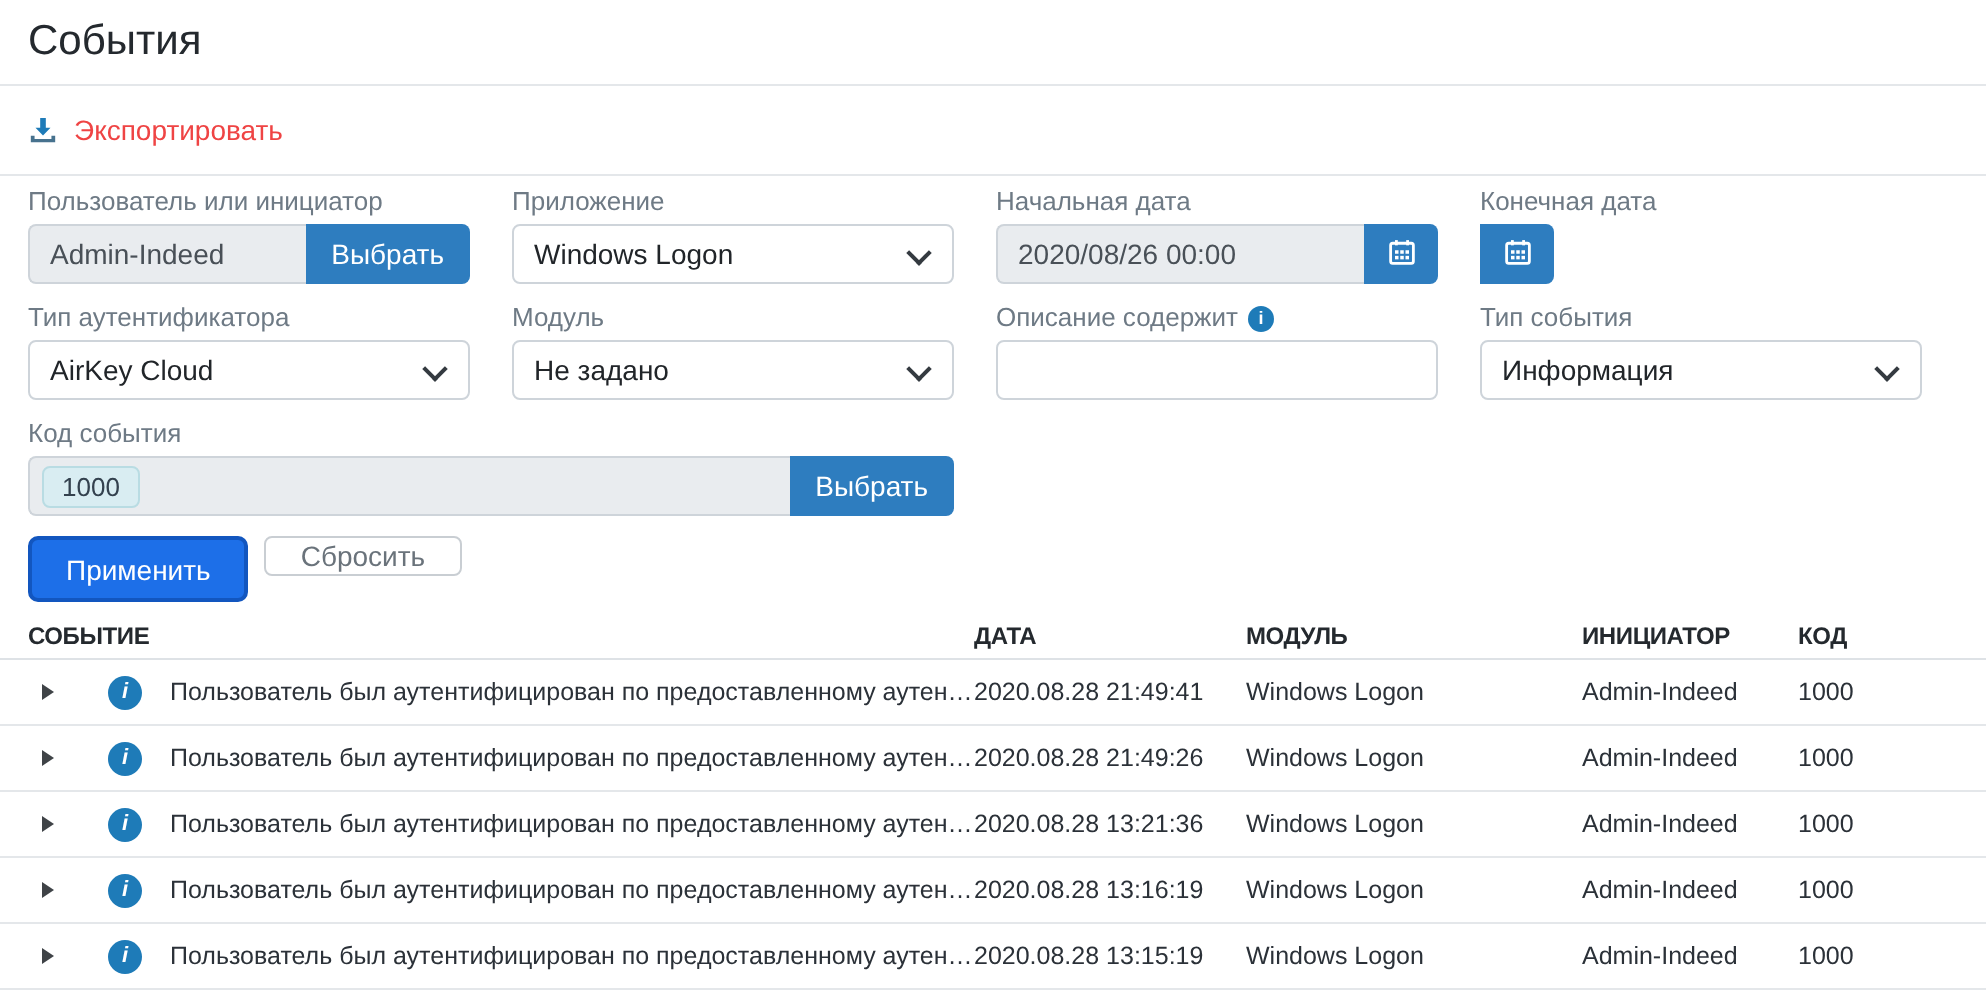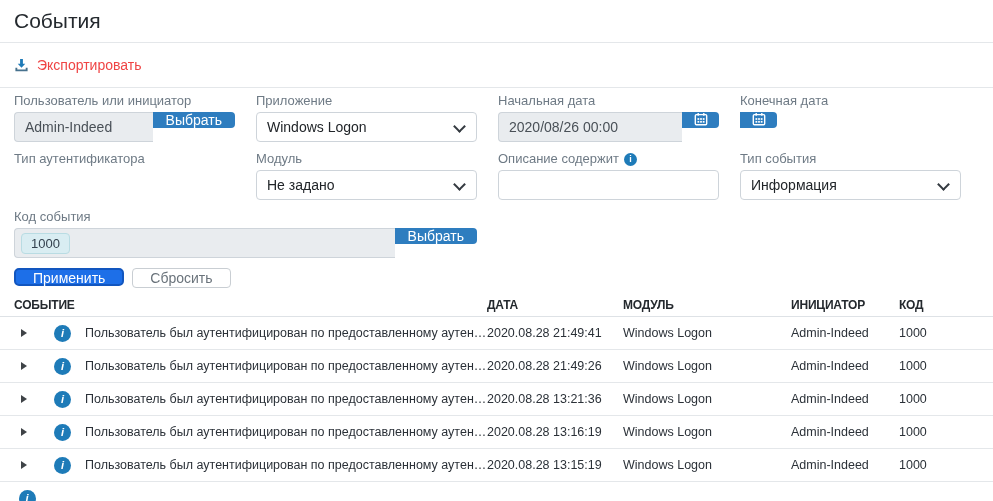--- a/index.html
+++ b/index.html
@@ -15,34 +15,34 @@
   .filters { padding: 6px 14px 0; display: grid; grid-template-columns: repeat(4, 221px); column-gap: 21px; }
   .field { margin-bottom: 10px; }
   .field-label { display: flex; align-items: center; gap: 5px; font-size: 13px; line-height: 14px; color: #6e7a85; margin-bottom: 4px; }
   .control-h { height: 30px; }
 
   .text-input { width: 100%; height: 30px; border: 1px solid #ced4da; border-radius: 4px; padding: 0 10px; font-size: 14px; color: #495057; font-family: inherit; background: #fff; outline: none; }
   .readonly { background: #e9ecef; }
 
   .input-group { display: flex; width: 100%; }
   .input-group .text-input { flex: 1; border-radius: 4px 0 0 4px; border-right: none; min-width: 0; }
-  .btn-steel { background: #2e7dbf; color: #fff; border: none; border-radius: 0 4px 4px 0; font-size: 14px; font-family: inherit; padding: 0 13px; height: 16px; cursor: pointer; display: flex; align-items: center; justify-content: center; }
+  .btn-steel { background: #2e7dbf; color: #fff; border: none; border-radius: 0 4px 4px 0; font-size: 14px; font-family: inherit; padding: 0 13px; height: 30px; cursor: pointer; display: flex; align-items: center; justify-content: center; }
   .btn-cal { width: 37px; padding: 0; }
 
   .select-box { position: relative; height: 30px; border: 1px solid #ced4da; border-radius: 4px; background: #fff; display: flex; align-items: center; padding: 0 28px 0 10px; font-size: 14px; color: #212529; cursor: pointer; }
   .select-box::after { content: ""; position: absolute; right: 12px; top: 9px; width: 7px; height: 7px; border-right: 2px solid #343a40; border-bottom: 2px solid #343a40; transform: rotate(45deg); }
 
   .info-badge-sm { width: 13px; height: 13px; border-radius: 50%; background: #1e7bb8; color: #fff; font-size: 9px; font-weight: bold; display: inline-flex; align-items: center; justify-content: center; flex: none; }
 
   .code-group { grid-column: 1 / span 2; }
   .code-box { flex: 1; background: #e9ecef; border: 1px solid #ced4da; border-right: none; border-radius: 4px 0 0 4px; display: flex; align-items: center; padding: 0 6px; min-width: 0; }
   .chip { background: #d9edf2; border: 1px solid #b9dce3; border-radius: 4px; padding: 2px 9px; font-size: 13px; color: #33414e; }
 
   .btn-row { display: flex; gap: 8px; padding: 0 14px; }
-  .btn-primary { background: #1d6fe8; border: 2px solid #1256bf; border-radius: 5px; color: #fff; font-size: 14px; font-family: inherit; padding: 0 17px; height: 18px; cursor: pointer; }
+  .btn-primary { background: #1d6fe8; border: 2px solid #1256bf; border-radius: 5px; color: #fff; font-size: 14px; font-family: inherit; padding: 0 17px; height: 33px; cursor: pointer; }
   .btn-secondary { background: #fff; border: 1px solid #c9ced3; border-radius: 4px; color: #6a737b; font-size: 14px; font-family: inherit; padding: 0 17px; height: 20px; cursor: pointer; }
 
   .grid-cols { display: grid; grid-template-columns: 26px 45px 1fr 136px 168px 108px 80px; align-items: center; padding: 0 14px; }
   .thead { margin-top: 5px; height: 24px; border-bottom: 1px solid #dee2e6; font-size: 12px; font-weight: bold; letter-spacing: -0.2px; color: #24292e; }
   .th-event { grid-column: 1 / 4; }
   .tr { height: 33px; border-bottom: 1px solid #e4e7ea; font-size: 12.5px; color: #2b3138; }
   .arrow-cell { display: flex; justify-content: flex-start; padding-left: 7px; cursor: pointer; }
   .tri { width: 0; height: 0; border-left: 6px solid #3f4347; border-top: 4px solid transparent; border-bottom: 4px solid transparent; }
   .info-cell { display: flex; justify-content: center; }
   .info-badge { width: 17px; height: 17px; border-radius: 50%; background: #1e7bb8; color: #fff; font-size: 11px; font-weight: bold; font-style: italic; display: inline-flex; align-items: center; justify-content: center; cursor: pointer; }
@@ -115,20 +115,23 @@
               <rect x="7" y="10.2" width="2" height="2" fill="#fff"></rect>
               <rect x="10" y="10.2" width="2" height="2" fill="#fff"></rect>
           </svg>
         </span>
       </button>
     </div>
   </div>
 
   <div class="field">
     <div class="field-label">Тип аутентификатора</div>
+    <div class="select-box">
+      <span>AirKey Cloud</span>
+    </div>
   </div>
   <div class="field">
     <div class="field-label">Модуль</div>
     <div class="select-box">
       <span>Не задано</span>
     </div>
   </div>
   <div class="field">
     <div class="field-label">
       <span>Описание содержит</span>

